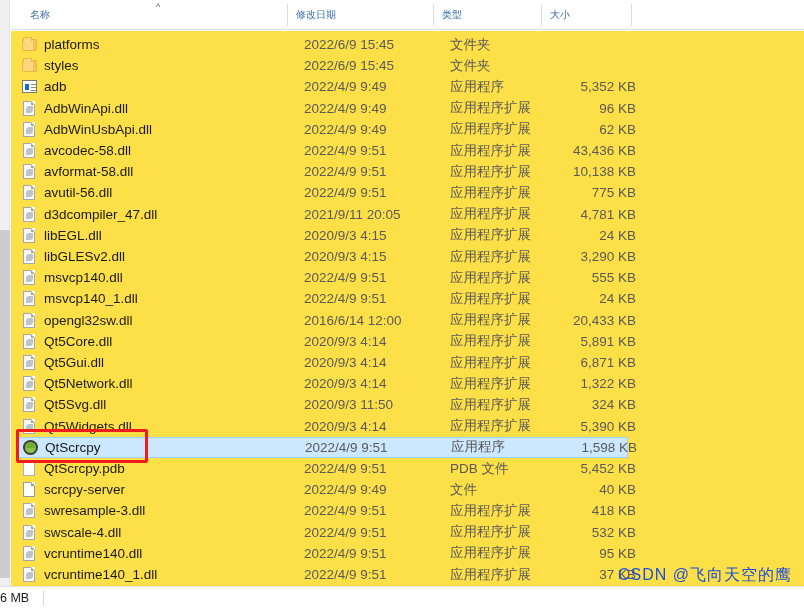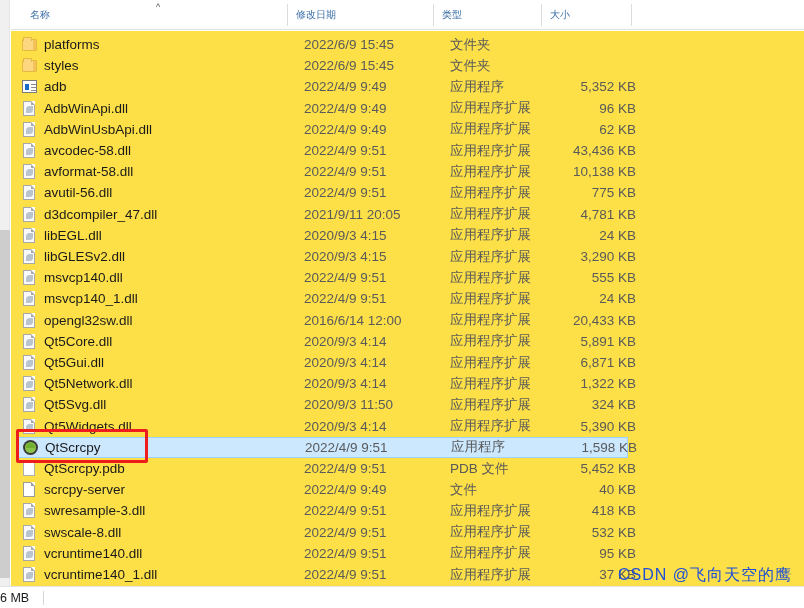--- a/index.html
+++ b/index.html
@@ -624,21 +624,21 @@
         </div>
         <div class="cell-date">2022/4/9 9:51</div>
         <div class="cell-type">应用程序扩展</div>
         <div class="cell-size">418 KB</div>
       </div>
       <div class="file-row" style="top: 490.6px;">
         <div class="cell-name">
           <span class="icon-slot">
             <span class="ic-dll"></span>
           </span>
-          <span>swscale-8.dll</span>
+          <span>swscale-4.dll</span>
         </div>
         <div class="cell-date">2022/4/9 9:51</div>
         <div class="cell-type">应用程序扩展</div>
         <div class="cell-size">532 KB</div>
       </div>
       <div class="file-row" style="top: 511.8px;">
         <div class="cell-name">
           <span class="icon-slot">
             <span class="ic-dll"></span>
           </span>

